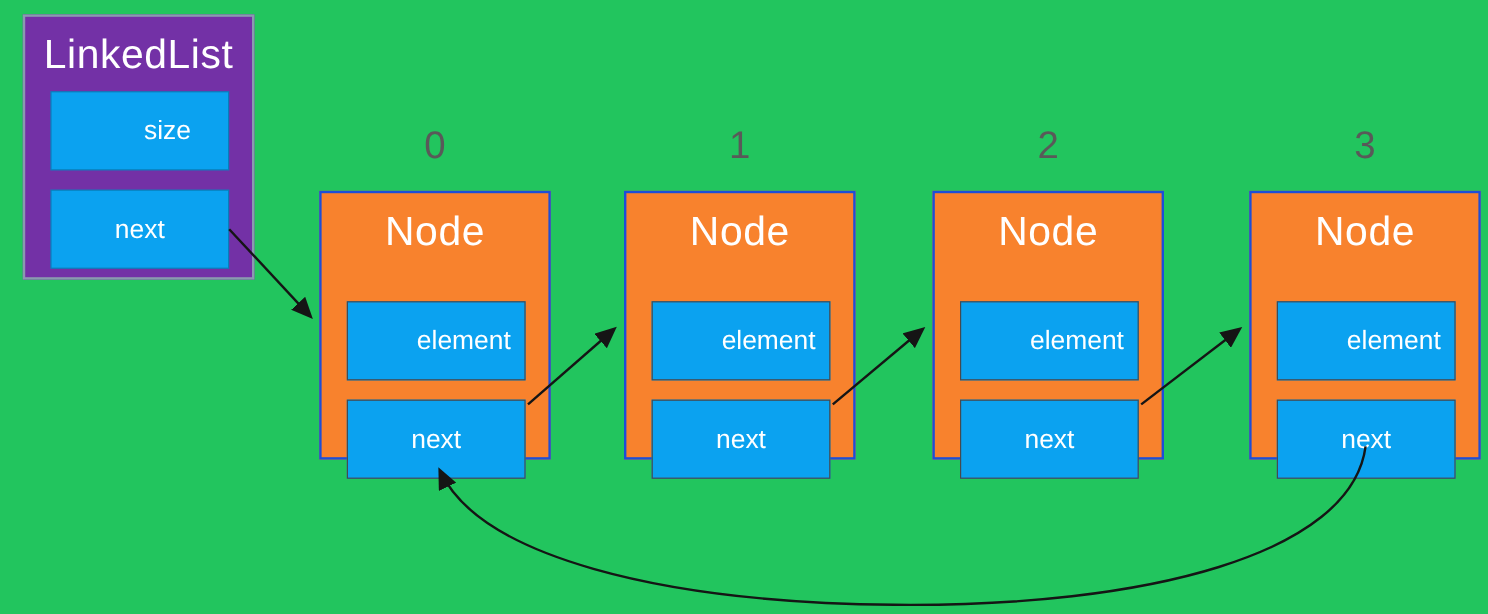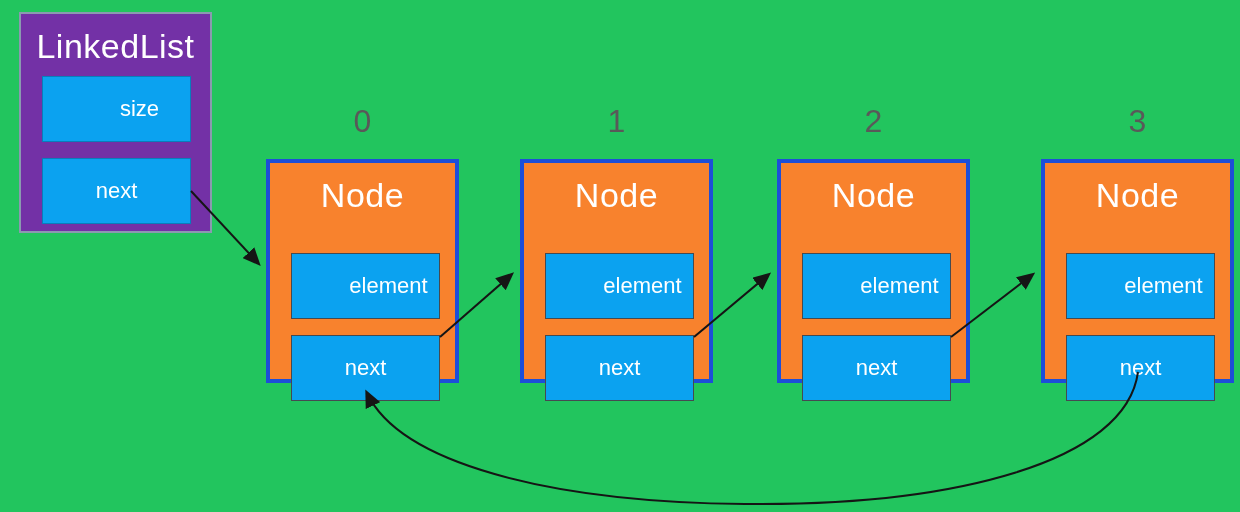--- a/index.html
+++ b/index.html
@@ -6,21 +6,21 @@
   .canvas {
     position:relative; width:1240px; height:512px; background:#22c55e;
     font-family:Liberation Sans, sans-serif; overflow:hidden;
   }
   .llbox {
     position:absolute; left:19px; top:12px; width:193px; height:221px;
     background:var(--purple); border:2px solid #8a9ab0; box-sizing:border-box;
   }
   .node {
     position:absolute; top:159px; width:193px; height:224px;
-    background:var(--orange); border:4px solid #1d4ed8; box-sizing:border-box;
+    background:var(--orange); border:2px solid #1d4ed8; box-sizing:border-box;
   }
   .box-title {
     position:absolute; left:0; top:12px; width:100%; text-align:center;
     color:var(--text); font-size:34px; line-height:40px; font-weight:400;
     letter-spacing:0.5px;
   }
   .field {
     position:absolute; left:21px; width:149px; height:66px; box-sizing:border-box;
     background:var(--blue); color:var(--text); font-size:22px;
     display:flex; align-items:center; justify-content:center;

